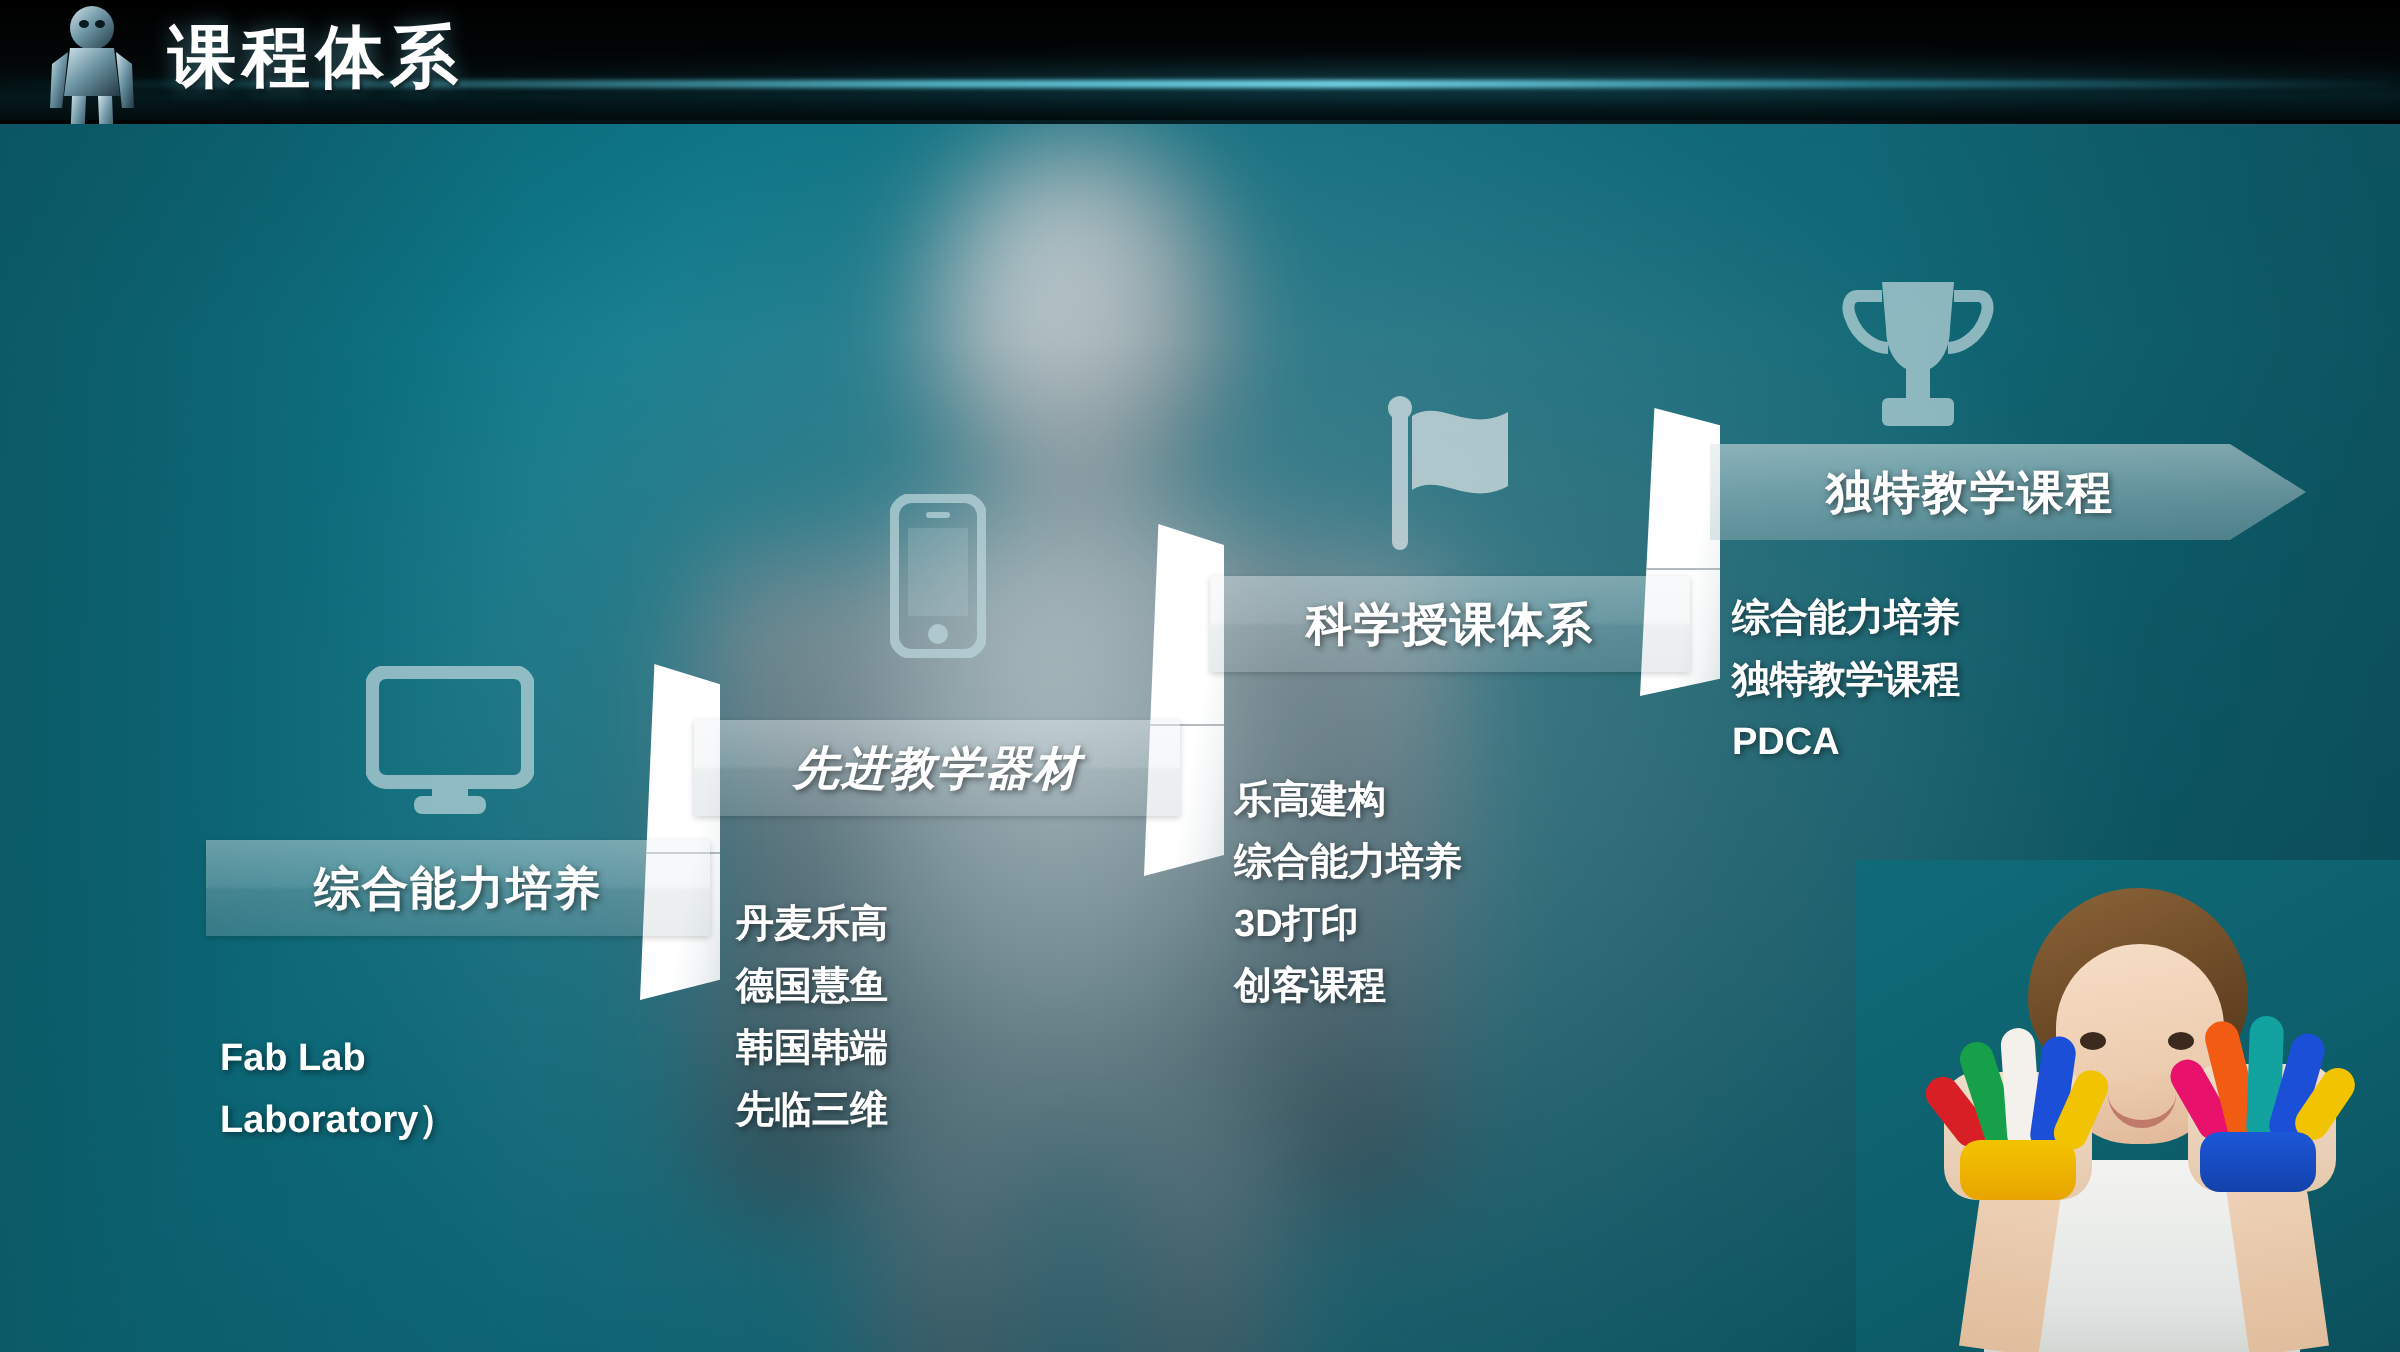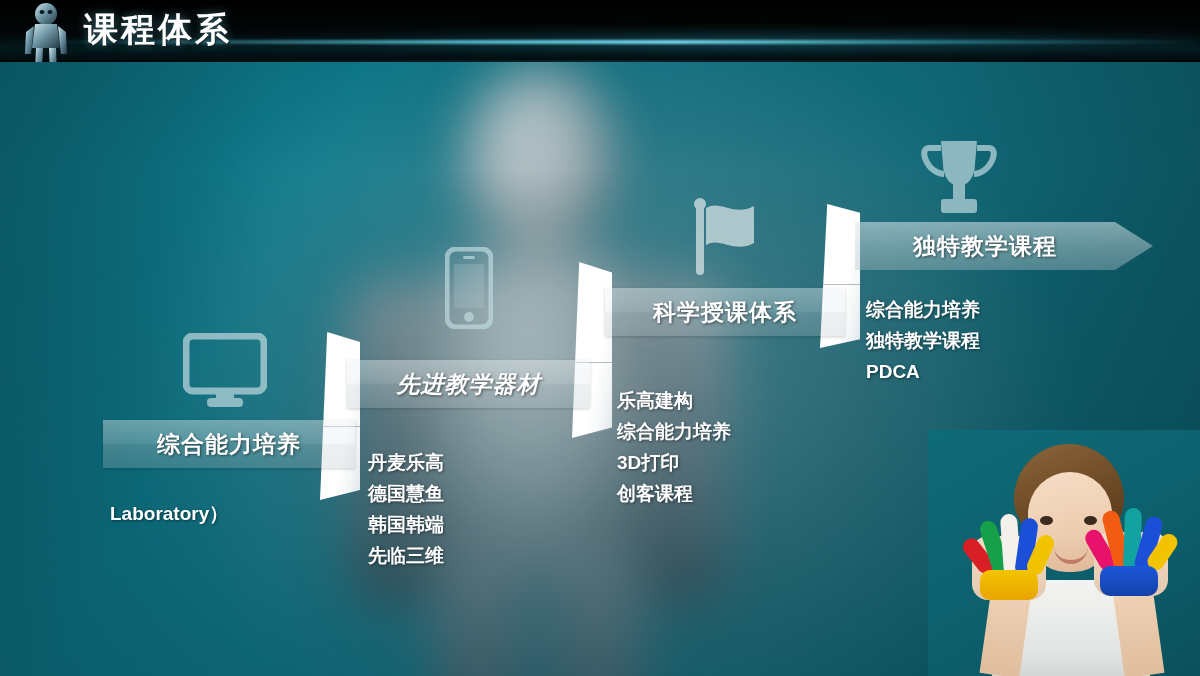--- a/index.html
+++ b/index.html
@@ -360,20 +360,21 @@
       <rect x="3" y="3" width="78" height="55" rx="7" fill="none" stroke="#bcd7dd" stroke-width="7"></rect>
       <rect x="33" y="57" width="18" height="10" fill="#bcd7dd"></rect>
       <rect x="24" y="65" width="36" height="9" rx="4" fill="#bcd7dd"></rect>
     </svg>
 
     <div class="bar" style="left:103px; top:420px; width:252px;">
       <span class="bar-label">综合能力培养</span>
     </div>
 
     <div class="list" style="left:110px; top:498px;">
+      <span class="list-item" style="margin-top:16px;">Fab Lab</span>
       <span class="list-item">Laboratory）</span>
     </div>
   </div>
 
   <div class="riser" style="left:320px; top:332px; height:168px;">
     <div class="riser-seam" style="top:94px;"></div>
   </div>
 
   <div class="step">
     <svg class="step-icon" style="left:445px; top:247px; width:48px; height:82px;" viewBox="0 0 48 82">

